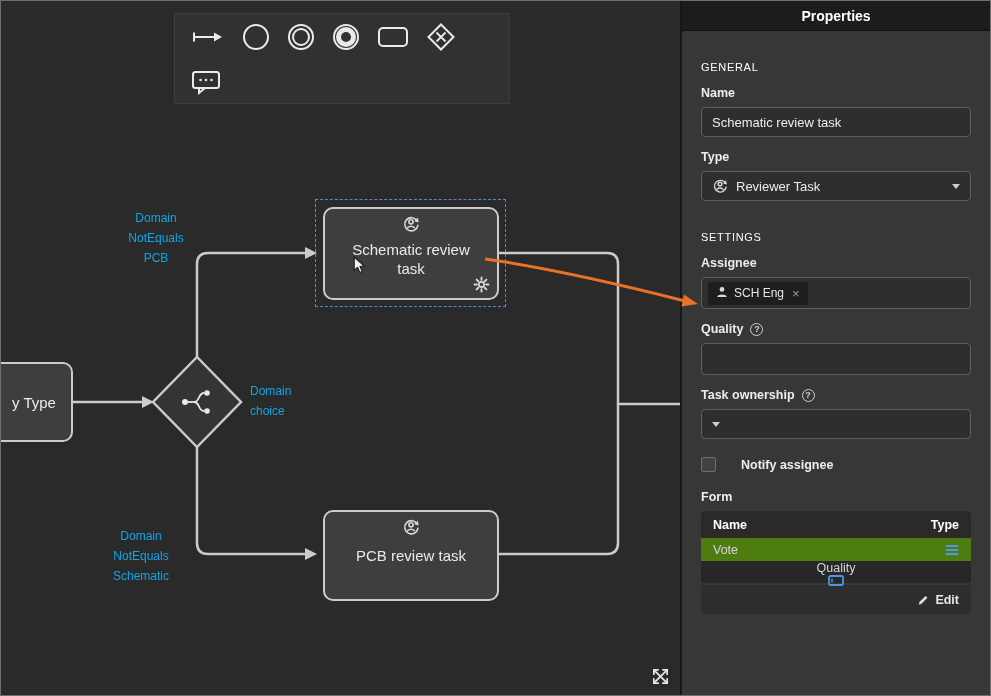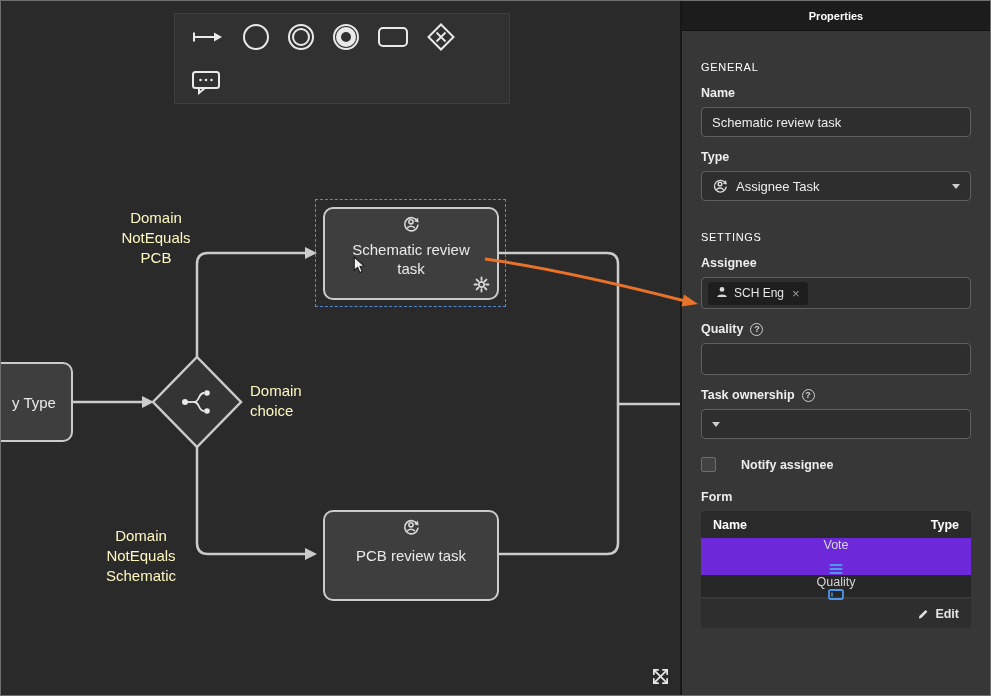--- a/index.html
+++ b/index.html
@@ -20,31 +20,31 @@
   .node { position:absolute; background:#3e3e3e; border:2.5px solid #cbcbcb; border-radius:10px;
           color:#eaeaea; font-size:15px; line-height:19px; display:flex; align-items:center;
           justify-content:center; text-align:center; z-index:2; cursor:pointer; }
   .node .nlabel { padding:0 14px; }
   .node-icon { position:absolute; top:6px; left:50%; transform:translateX(-50%); display:inline-flex; }
   .gear { position:absolute; right:7px; bottom:5px; display:inline-flex; }
 
   .selbox { position:absolute; left:314px; top:198px; width:191px; height:108px;
             border:1.5px dashed #548ad2; z-index:3; pointer-events:none; }
 
-  .elabel { position:absolute; color:#fef9c3; font-size:15px; line-height:20px; text-align:center; z-index:2; }
+  .elabel { position:absolute; color:#0ea5e9; font-size:12px; line-height:20px; text-align:center; z-index:2; }
   .elabel.left { text-align:left; }
 
   .cursor { position:absolute; left:352px; top:255px; z-index:60; pointer-events:none; }
   .expand { position:absolute; left:650px; top:666px; z-index:4; display:inline-flex; cursor:pointer; }
 
   
   .panel { position:absolute; right:0; top:0; bottom:0; width:310px; background:#373737;
            border-left:2px solid #171717; z-index:10; }
   .panel-header { height:30px; background:#1c1c1c; border-bottom:1px solid #121212; display:flex;
-                  align-items:center; justify-content:center; color:#fff; font-size:11px; font-weight:bold; }
+                  align-items:center; justify-content:center; color:#fff; font-size:14px; font-weight:bold; }
   .panel-body { padding:0 19px; }
   .section { margin-top:30px; font-size:11px; font-weight:normal; letter-spacing:.7px; color:#fff; }
   .fieldlabel { margin:13px 0 7px; font-size:12.5px; font-weight:bold; color:#ededed; display:flex; align-items:center; }
   .tinput { width:100%; height:30px; background:#2e2e2e; border:1px solid #5f5f5f; border-radius:4px;
             color:#ededed; font-size:13px; padding:0 10px; font-family:inherit; display:block; outline:none; }
   .tselect { width:100%; height:30px; background:#2e2e2e; border:1px solid #5f5f5f; border-radius:4px;
              color:#ededed; font-size:13px; padding:0 10px; display:flex; align-items:center; gap:8px; cursor:pointer; }
   .tselect .sel-text { flex:1; }
   .caret { width:0; height:0; border-left:4.5px solid transparent; border-right:4.5px solid transparent;
            border-top:5.5px solid #cfcfcf; }
@@ -54,21 +54,21 @@
   .chip-x { color:#9e9e9e; font-size:13px; cursor:pointer; margin-left:2px; }
   .help { display:inline-flex; align-items:center; justify-content:center; width:13px; height:13px;
           border-radius:50%; border:1.4px solid #cfcfcf; color:#cfcfcf; font-size:9px; font-weight:bold;
           margin-left:7px; cursor:pointer; flex:none; }
   .checkrow { margin-top:18px; display:flex; align-items:center; gap:25px; }
   .checkbox { width:15px; height:15px; background:#424242; border:1px solid #6e6e6e; border-radius:2px; cursor:pointer; flex:none; }
   .checklabel { font-size:12.5px; color:#ededed; font-weight:bold; }
   .ftable { margin-top:7px; font-size:12.5px; }
   .frow { display:flex; justify-content:space-between; align-items:center; padding:0 12px; }
   .fhead { height:27px; background:#2a2a2a; border-radius:4px 4px 0 0; font-weight:bold; color:#fff; }
-  .r1 { height:37px; background:#6d28d9; color:#d6d6d6; cursor:pointer;flex-direction:column; }
+  .r1 { height:23px; background:#4d7c0f; color:#d6d6d6; cursor:pointer; }
   .r2 { height:22px; background:#272727; color:#d6d6d6; cursor:pointer;flex-direction:column; }
   .ffoot { height:29px; background:#2e2e2e; border-radius:0 0 4px 4px; display:flex; justify-content:flex-end;
            align-items:center; padding:0 12px; margin-top:2px;font-weight:bold; }
   .editbtn { display:inline-flex; align-items:center; gap:6px; color:#e6e6e6; font-size:12.5px; cursor:pointer; }
   .blue-icon { display:inline-flex; }
 </style>
 </head>
 <body>
 
 <div class="app">
@@ -232,21 +232,21 @@
       </div>
       <div class="tselect">
         <span style="display:inline-flex;">
           <svg viewBox="0 0 18 18" width="16" height="16" fill="none" stroke="#d9d9d9" stroke-width="1.6" stroke-linecap="round">
             <path d="M 15.2 6.1 A 6.6 6.6 0 1 0 15.9 10.4"></path>
             <polygon points="15.8,2.6 16.7,7.4 12.2,6.2" fill="#d9d9d9" stroke="none"></polygon>
             <circle cx="9" cy="6.8" r="2.1"></circle>
             <path d="M 5.6 12.6 Q 9 9.9 12.4 12.6"></path>
           </svg>
         </span>
-        <span class="sel-text">Assignee Task</span>
+        <span class="sel-text">Reviewer Task</span>
         <span class="caret"></span>
       </div>
 
       <div class="section">SETTINGS</div>
 
       <div class="fieldlabel">
         <span>Assignee</span>
       </div>
       <div class="tinput chipbox">
         <span class="chip">

